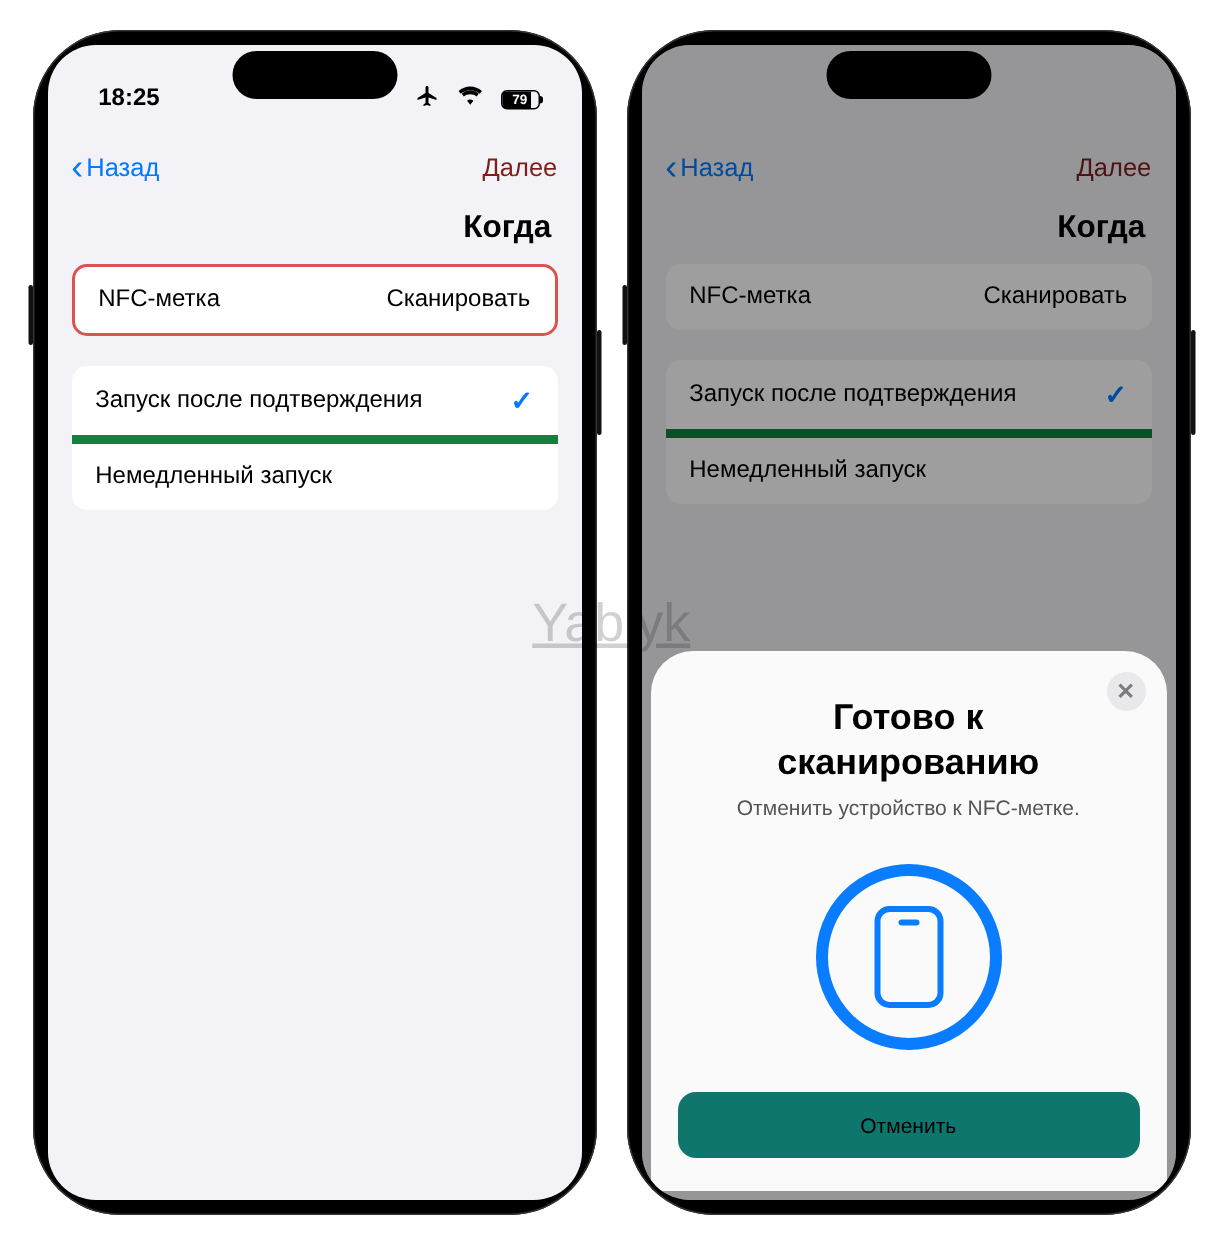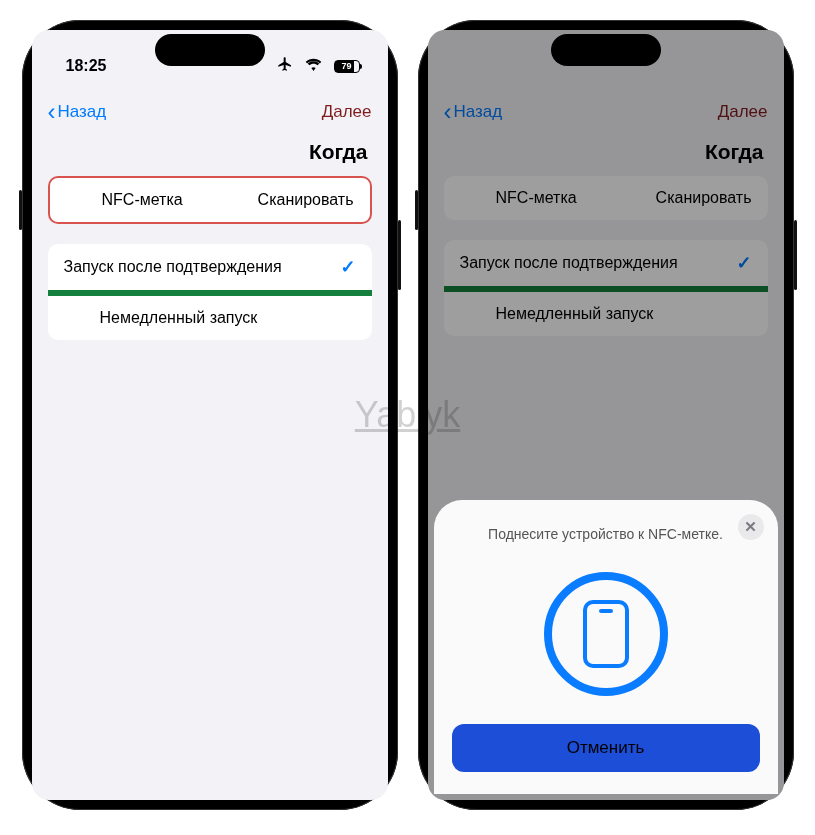--- a/index.html
+++ b/index.html
@@ -51,21 +51,21 @@
     top: 170px;
     width: 3px;
     height: 40px;
     background: #111;
     border-radius: 2px;
   }
   .screen {
     width: 100%;
     height: 100%;
     background: #f2f2f7;
-    border-radius: 17px;
+    border-radius: 32px;
     overflow: hidden;
     position: relative;
   }
   .island {
     position: absolute;
     top: 14px;
     left: 50%;
     transform: translateX(-50%);
     width: 110px;
     height: 32px;
@@ -128,21 +128,21 @@
   }
   .cell {
     display: flex;
     justify-content: space-between;
     align-items: center;
     padding: 12px 16px;
     min-height: 20px;
     border-bottom: 6px solid #15803d;
     font-size: 16px;
   }
-  .cell:last-child { border-bottom: none; margin-left: 36px; }
+  .cell:last-child { border-bottom: none; }
   .cell-label { color: #000; }
   .cell-action { color: #000000; }
   .check {
     color: #007aff;
     font-size: 18px;
     font-weight: 600;
   }
   
   .dim {
     position: absolute;
@@ -217,25 +217,25 @@
     position: absolute;
     top: 5px;
     left: 50%;
     transform: translateX(-50%);
     width: 14px;
     height: 4px;
     background: #0a7cff;
     border-radius: 3px;
   }
   .cancel-btn {
-    background: #1d4ed8;
+    background: #0f766e;
     border-radius: 12px;
     text-align: center;
     padding: 14px;
-    font-size: 17px;
+    font-size: 14px;
     color: #000;
   }
   .battery {
     display: inline-flex;
     align-items: center;
     border: 1.5px solid #000;
     border-radius: 4px;
     width: 26px;
     height: 13px;
     padding: 1px;
@@ -351,21 +351,25 @@
         </div>
       </div>
     </div>
 
     <div class="dim"></div>
 
     <div class="sheet">
       <div class="sheet-close">
         <span>✕</span>
       </div>
-      <div class="sheet-sub">Поднесите устройство к NFC-метке.</div>
+      <div class="sheet-title">
+        <span>Готово к</span><br>
+        <span>сканированию</span>
+      </div>
+      <div class="sheet-sub">Отменить устройство к NFC-метке.</div>
       <div class="nfc-graphic">
         <div class="nfc-circle">
           <div class="nfc-phone"></div>
         </div>
       </div>
       <div class="cancel-btn">Отменить</div>
     </div>
   </div>
 </div>
 

